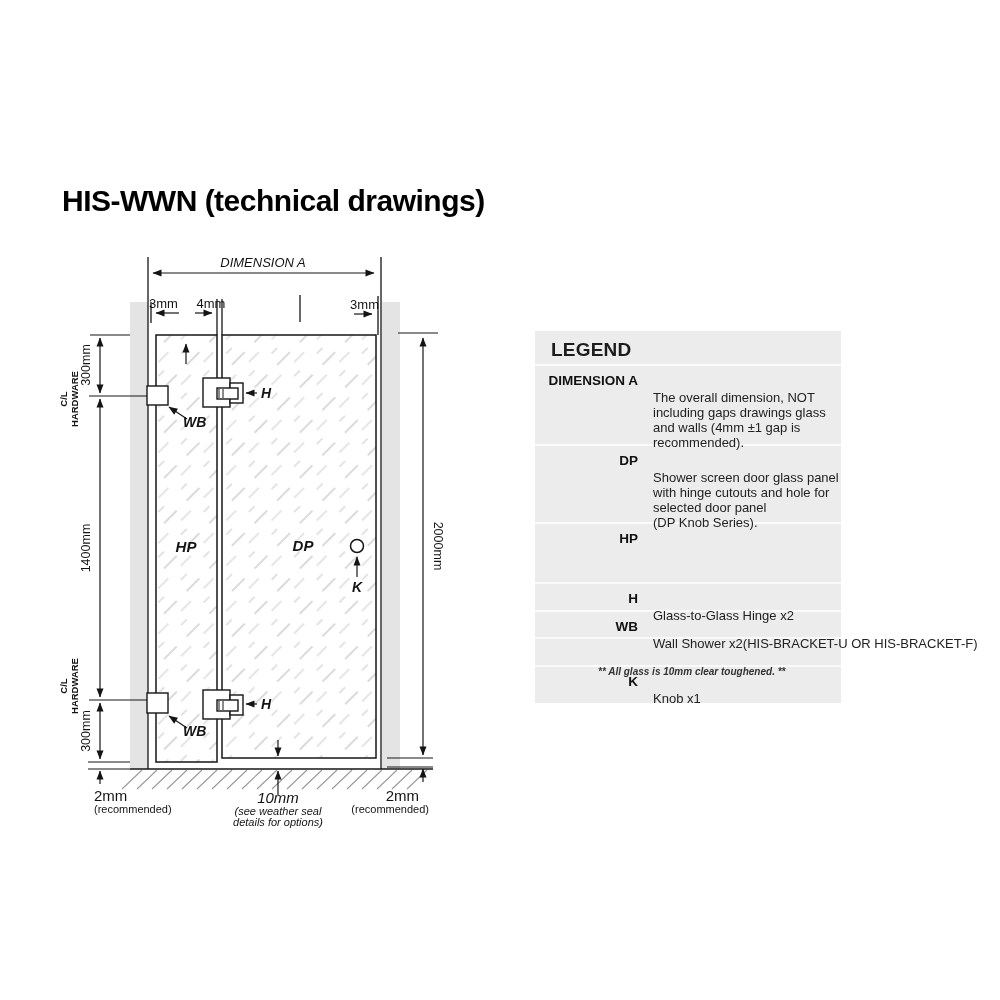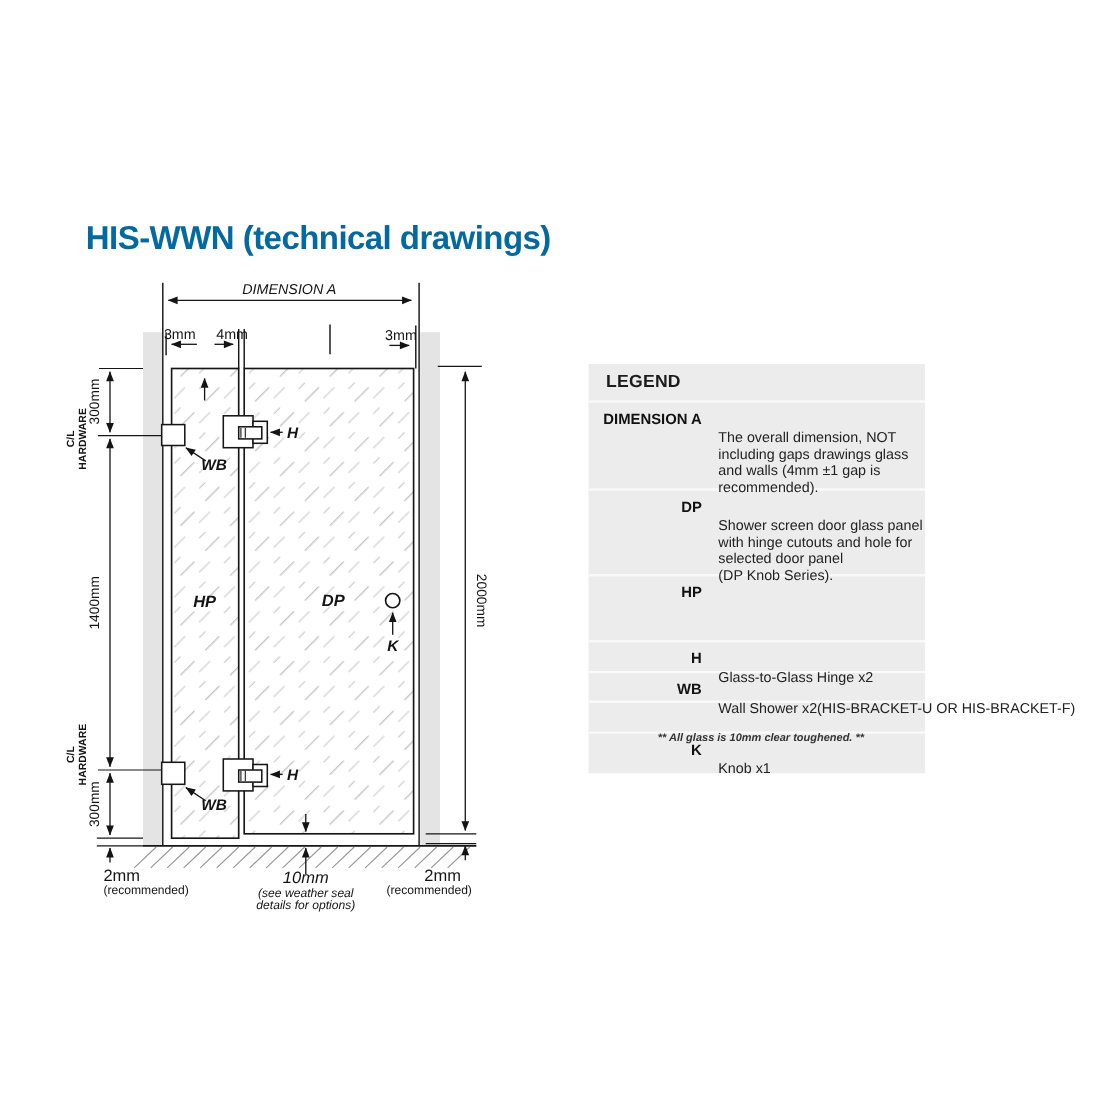--- a/index.html
+++ b/index.html
@@ -1,30 +1,30 @@
 <!DOCTYPE html>
 <html><head>
 <meta charset="utf-8">
 <style>
   html,body{margin:0;padding:0;background:#fff;}
   body{width:1000px;height:1000px;position:relative;font-family:"Liberation Sans",sans-serif;overflow:hidden;}
-  .title{position:absolute;left:62px;top:184px;margin:16px;font-size:30px;font-weight:bold;letter-spacing:-0.5px;color:#0369a1;white-space:nowrap;}
+  .title{position:absolute;left:62px;top:184px;margin:0;font-size:30px;font-weight:bold;letter-spacing:-0.5px;color:#000000;white-space:nowrap;}
   svg.drawing{position:absolute;left:0;top:0;}
   svg text{fill:#141414;font-family:"Liberation Sans",sans-serif;}
   .t-dim{font-size:13px;}
   .t-it{font-style:italic;}
   .t-rot{font-size:12.5px;}
   .t-cl{font-size:9.5px;font-weight:bold;}
   .t-lbl{font-size:14px;font-weight:bold;font-style:italic;}
   .t-lbl15{font-size:15px;font-weight:bold;font-style:italic;}
   .t-big{font-size:15px;}
   .t-sm{font-size:11px;}
   
   .legend{position:absolute;left:535px;top:331px;width:306px;height:372px;background:#ececec;color:#1c1c1c;}
-  .legend-heading{height:33px;box-sizing:border-box;padding:8px 0 0 16px;font-size:16px;font-weight:bold;letter-spacing:0.2px;}
+  .legend-heading{height:33px;box-sizing:border-box;padding:8px 0 0 16px;font-size:19px;font-weight:bold;letter-spacing:0.2px;}
   .legend-row{display:flex;box-sizing:border-box;border-top:2px solid #fafafa;}
   .legend-term{flex:0 0 103px;text-align:right;font-weight:bold;font-size:13.5px;padding-top:7px;color:#111;}
   .legend-desc{margin-left:15px;padding-top:24px;font-size:13px;line-height:15px;color:#222;}
   .nowrap{white-space:nowrap;}
   .footnote{position:absolute;left:598px;top:666px;font-size:10px;font-style:italic;font-weight:bold;color:#333;}
 </style>
 </head>
 <body>
 
 <h1 class="title">HIS-WWN (technical drawings)</h1>

